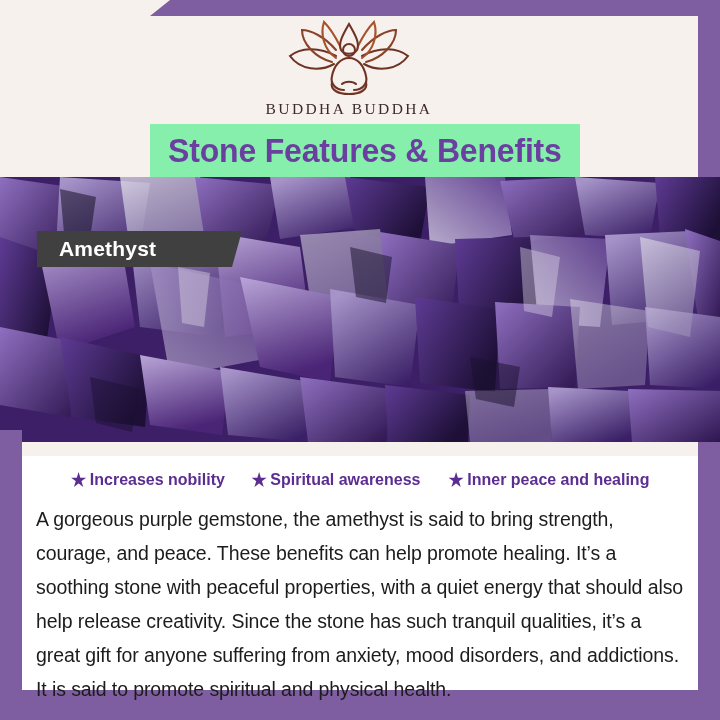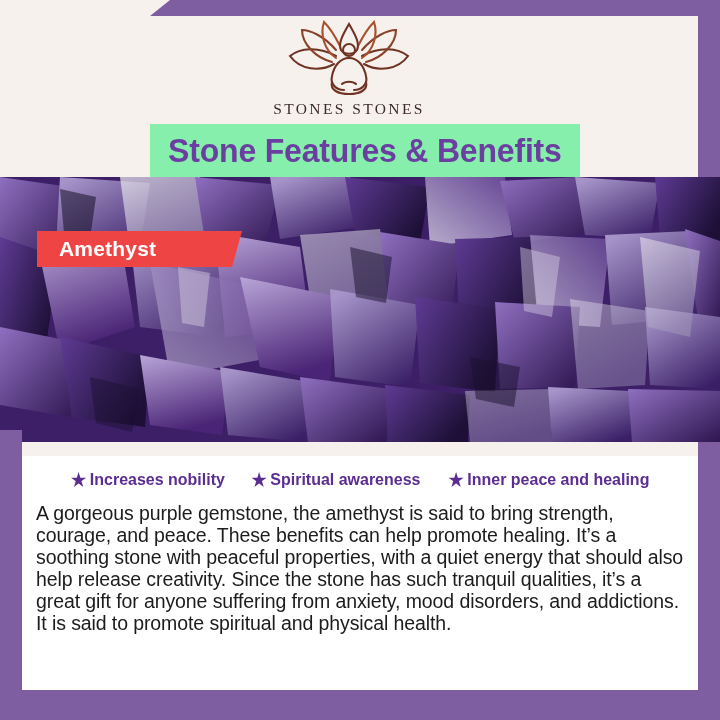--- a/index.html
+++ b/index.html
@@ -132,21 +132,21 @@
     position: absolute;
     inset: 0;
     background-color: #3b1f63;
   }
   .label-banner {
     position: absolute;
     left: 37px;
     top: 231px;
     width: 205px;
     height: 36px;
-    background: #ef4444;
+    background: #404040;
     display: flex;
     align-items: center;
     z-index: 6;
     clip-path: polygon(0 0, 100% 0, calc(100% - 10px) 100%, 0 100%);
   }
   .label-text {
     margin-left: 22px;
     color: #ffffff;
     font-size: 21px;
     font-weight: bold;
@@ -195,21 +195,21 @@
   .star {
     display: inline-block;
     font-size: 18px;
     line-height: 1;
     color: #5b2d91;
   }
   .body-copy {
     margin-top: 12px;
     font-family: "Liberation Sans Narrow", "Liberation Sans", sans-serif;
     font-size: 19.5px;
-    line-height: 22px;
+    line-height: 34px;
     color: #1c1c1c;
     font-weight: normal;
     letter-spacing: -0.1px;
     transform-origin: left top;
   }
 </style>
 </head>
 <body>
 
 <div class="poster">
@@ -241,21 +241,21 @@
 
             <path d="M75 38 C 66 38, 60 46, 58 56 C 56 64, 62 70, 70 70" stroke="#6f3324"></path>
             <path d="M75 38 C 84 38, 90 46, 92 56 C 94 64, 88 70, 80 70" stroke="#6f3324"></path>
 
             <path d="M58 62 C 56 70, 64 74, 75 74 C 86 74, 94 70, 92 62" stroke="#6f3324"></path>
 
             <path d="M68 64 C 71 61, 79 61, 82 64" stroke="#6f3324"></path>
           </g>
         </svg>
       </span>
-      <span class="logo-word">STONES STONES</span>
+      <span class="logo-word">BUDDHA BUDDHA</span>
     </div>
 
     <div class="title-box">
       <span class="title-text">Stone Features &amp; Benefits</span>
     </div>
   </div>
 
   <div class="hero">
     <div class="hero-art">
       <svg viewBox="0 0 720 265" width="720" height="265" preserveAspectRatio="none" xmlns="http://www.w3.org/2000/svg">

